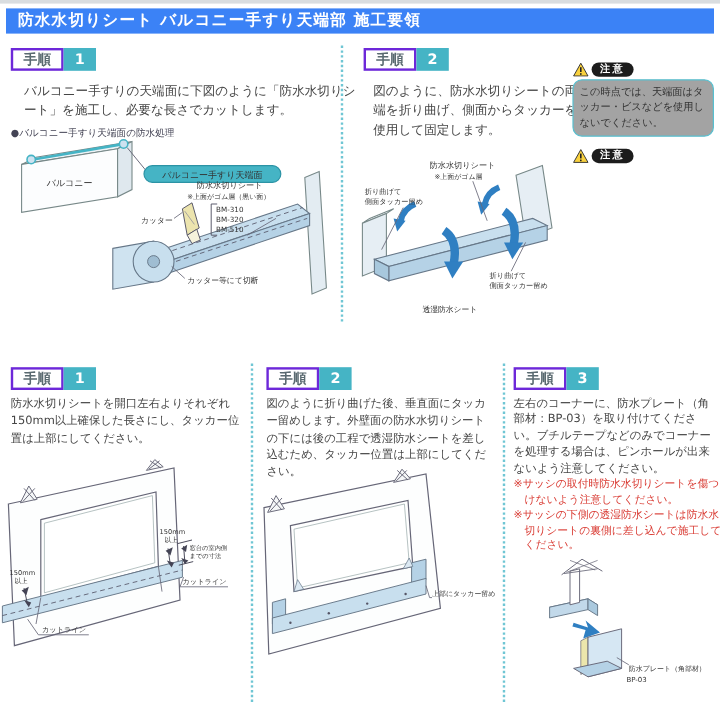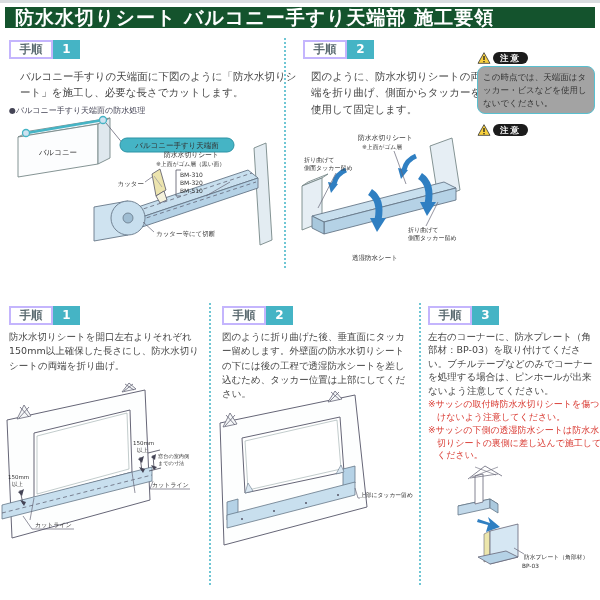--- a/index.html
+++ b/index.html
@@ -1,22 +1,22 @@
 <!DOCTYPE html>
 <html><head>
 <meta charset="utf-8">
 <style>
   html,body{margin:0;padding:0;}
   body{width:600px;height:600px;background:#fff;font-family:"DejaVu Sans","Liberation Sans",sans-serif;}
   .page{position:relative;width:600px;height:600px;background:#fff;overflow:hidden;}
   .topstrip{position:absolute;left:0;top:0;width:600px;height:3px;background:#d9dde0;}
-  .hdr{position:absolute;left:5px;width:590px;height:21px;background:#14532d;color:#fff;
-       font-weight:bold;font-size:19px;line-height:21px;padding-left:10px;letter-spacing:1px;box-sizing:border-box;}
+  .hdr{position:absolute;left:5px;width:590px;height:21px;background:#3b82f6;color:#fff;
+       font-weight:bold;font-size:13px;line-height:21px;padding-left:10px;letter-spacing:1px;box-sizing:border-box;}
   .badge{position:absolute;display:flex;height:19px;}
-  .badge .b-lbl{display:block;width:44px;background:#fff;border:2px solid #c4b5fd;color:#5a6a70;
+  .badge .b-lbl{display:block;width:44px;background:#fff;border:2px solid #6d28d9;color:#5a6a70;
        font-weight:bold;font-size:11.5px;line-height:15px;text-align:center;box-sizing:border-box;}
   .badge .b-num{display:block;width:27px;background:#45b4c5;color:#fff;font-weight:bold;
        font-size:12px;line-height:19px;text-align:center;}
   .body-text{position:absolute;color:#454545;font-size:10.5px;line-height:1.55;}
   .body-sm{position:absolute;color:#454545;font-size:9.5px;line-height:1.5;}
   .caption{position:absolute;color:#445;font-size:8px;}
   .vdots{position:absolute;width:0;border-left:2.5px dotted #6fc6d4;}
   .caution{position:absolute;display:flex;flex-direction:column;gap:2px;}
   .c-head{display:flex;align-items:center;gap:2px;}
   .c-head svg{width:14px;height:12px;}
@@ -154,21 +154,21 @@
   </svg>
 
 
   <div class="vdots" style="left:209px;top:303px;height:282px"></div>
   <div class="vdots" style="left:419px;top:303px;height:282px"></div>
 
   <div class="badge" style="left:9px;top:306px">
     <span class="b-lbl">手順</span>
     <span class="b-num">1</span>
   </div>
-  <div class="body-sm" style="left:9px;top:330px;width:196px">防水水切りシートを開口左右よりそれぞれ150mm以上確保した長さにし、防水水切りシートの両端を折り曲げ。</div>
+  <div class="body-sm" style="left:9px;top:330px;width:196px">防水水切りシートを開口左右よりそれぞれ150mm以上確保した長さにし、タッカー位置は上部にしてください。</div>
 
   <svg class="diag" style="left:2px;top:383px;width:206px;height:187px" viewBox="0 0 206 187">
     <polygon points="5,37 143,7 148,117 10,155" fill="#fdfefe" stroke="#667" stroke-width="1"></polygon>
     <g fill="#f5f7f8" stroke="#667" stroke-width="0.8">
       <polygon points="15,36 29,33 22,22"></polygon>
         <line x1="17" y1="35" x2="27" y2="24"></line>
         <line x1="18" y1="24" x2="27" y2="34"></line>
       <polygon points="120,9 134,6 127,0"></polygon>
         <line x1="122" y1="8" x2="131" y2="1"></line>
         <line x1="123" y1="1" x2="132" y2="7"></line>

